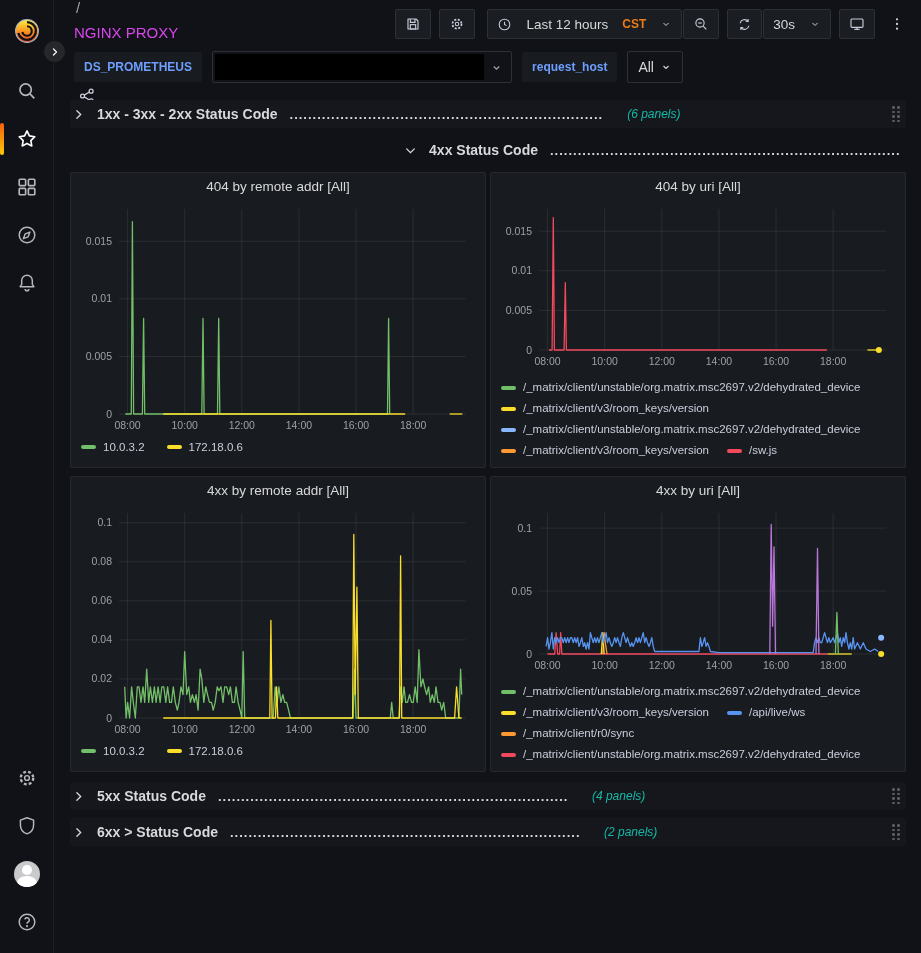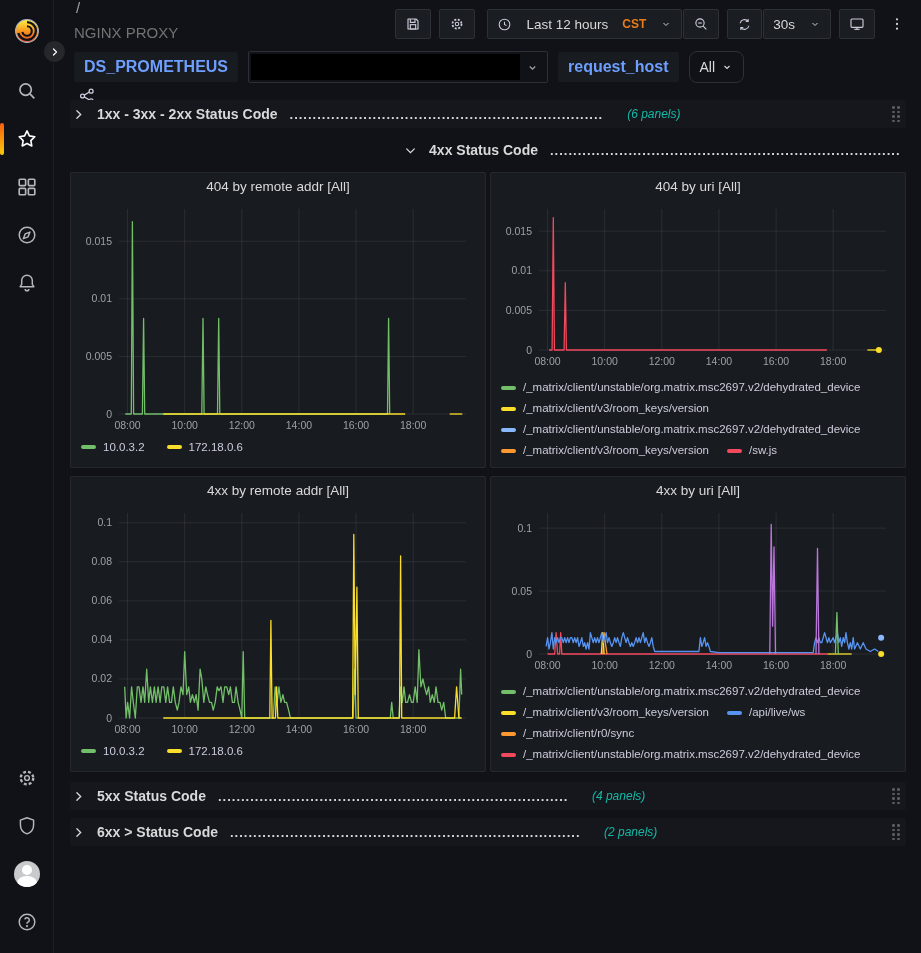--- a/index.html
+++ b/index.html
@@ -24,41 +24,41 @@
   .avatar:before { content:""; position:absolute; top:4px; left:8px; width:10px; height:10px;
     border-radius:50%; background:#fff; }
   .avatar:after { content:""; position:absolute; top:15px; left:3px; width:20px; height:14px;
     border-radius:50%; background:#fff; }
 
   
   .main { flex:1; display:flex; flex-direction:column; min-width:0; }
   .topbar { height:48px; display:flex; align-items:center; padding:0 12px 0 20px; flex:0 0 48px; }
   .crumb { display:flex; align-items:flex-start; gap:8px; font-size:15px;flex-direction:column; }
   .crumb .sep { color:#9da1a8; margin:0 2px; }
-  .crumb-title { color:#737373; }
+  .crumb-title { color:#d946ef; }
   .icon-btn { background:none; border:none; color:#ccccdc; display:flex; align-items:center;
     justify-content:center; padding:4px; cursor:pointer; }
   .tb-right { margin-left:auto; display:flex; align-items:center; }
   .tb-btn { height:30px; display:inline-flex; align-items:center; gap:14px; padding:0 9px;
     background:#1a1d21; border:1px solid #2d3036; border-radius:2px; color:#d8d9da;
     font-size:13.5px; cursor:pointer; }
   .tb-group { display:flex; gap:1px; }
   .gap8 { margin-left:8px; } .gap12 { margin-left:12px; }
   .tz { color:#eb7b18; font-size:12px; font-weight:700; }
   .kebab { margin-left:10px; }
 
   
   .submenu { display:flex; align-items:center; padding:3px 12px 9px 20px; gap:10px; flex:0 0 auto; }
   .chip { height:30px; display:flex; align-items:center; padding:0 10px; background:#181b1f;
-    border-radius:2px; color:#6e9fff; font-size:16px; font-weight:700; cursor:pointer; }
+    border-radius:2px; color:#6e9fff; font-size:12px; font-weight:700; cursor:pointer; }
   .ds-select { height:32px; width:300px; border:1px solid #2d3036; border-radius:2px;
     background:#111217; display:flex; align-items:center; padding:2px; cursor:pointer; }
   .ds-redacted { flex:1; height:100%; background:#000; border-radius:1px; }
   .ds-select svg { margin:0 6px; flex:0 0 auto; }
-  .all-select { height:32px; border:1px solid #2d3036; border-radius:8px; background:transparent;
+  .all-select { height:32px; border:1px solid #2d3036; border-radius:2px; background:transparent;
     display:flex; align-items:center; gap:6px; padding:0 10px; color:#d8d9da; font-size:14px; cursor:pointer; }
 
   
   .dash { flex:1; padding:8px 15px 0 16px; overflow:hidden; }
   .row-header { height:28px; display:flex; align-items:center; gap:12px; padding:0 6px 0 2px;
     cursor:pointer; border-radius:2px; margin-bottom:8px; }
   .row-header.collapsed { background:#16171c; }
   .row-title { font-size:14px; font-weight:700; color:#d8d9da; white-space:nowrap; }
   .row-dots { font-size:13px; font-weight:700; color:#d8d9da; letter-spacing:1px; overflow:hidden;
     white-space:nowrap; max-width:350px; }

